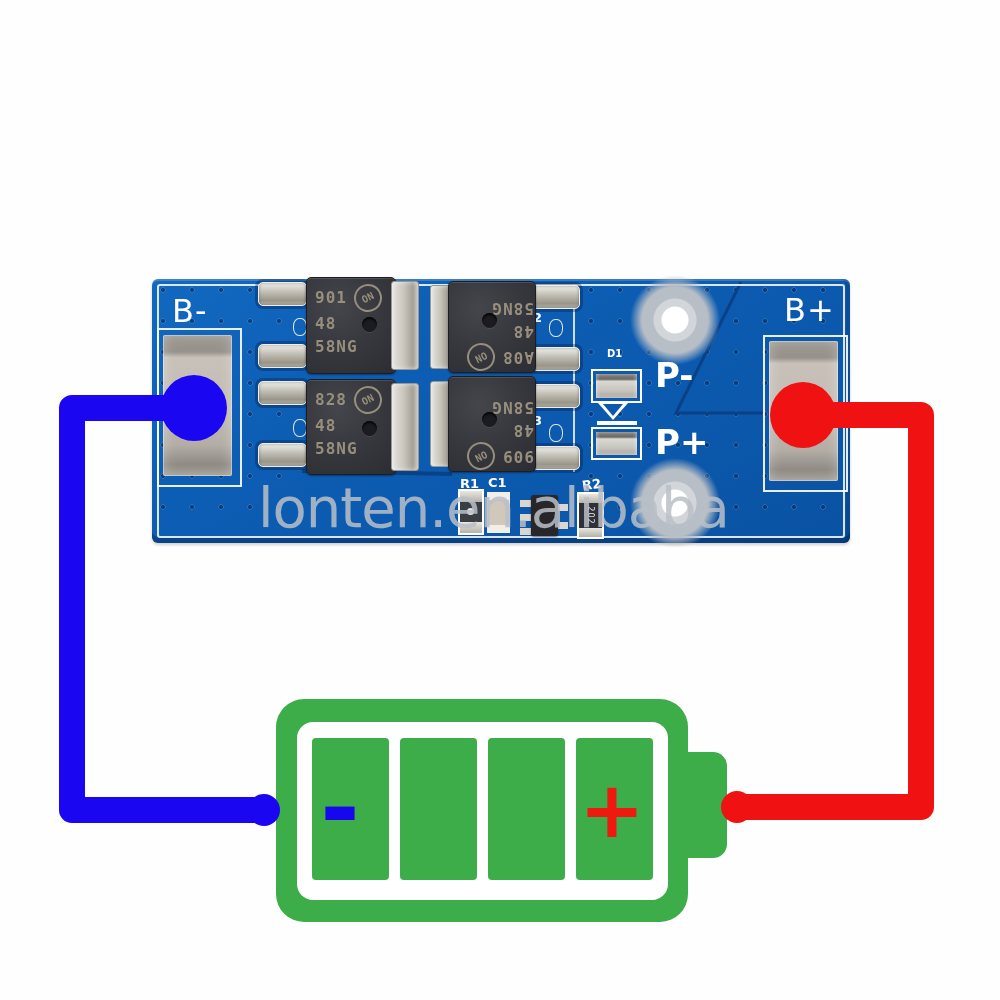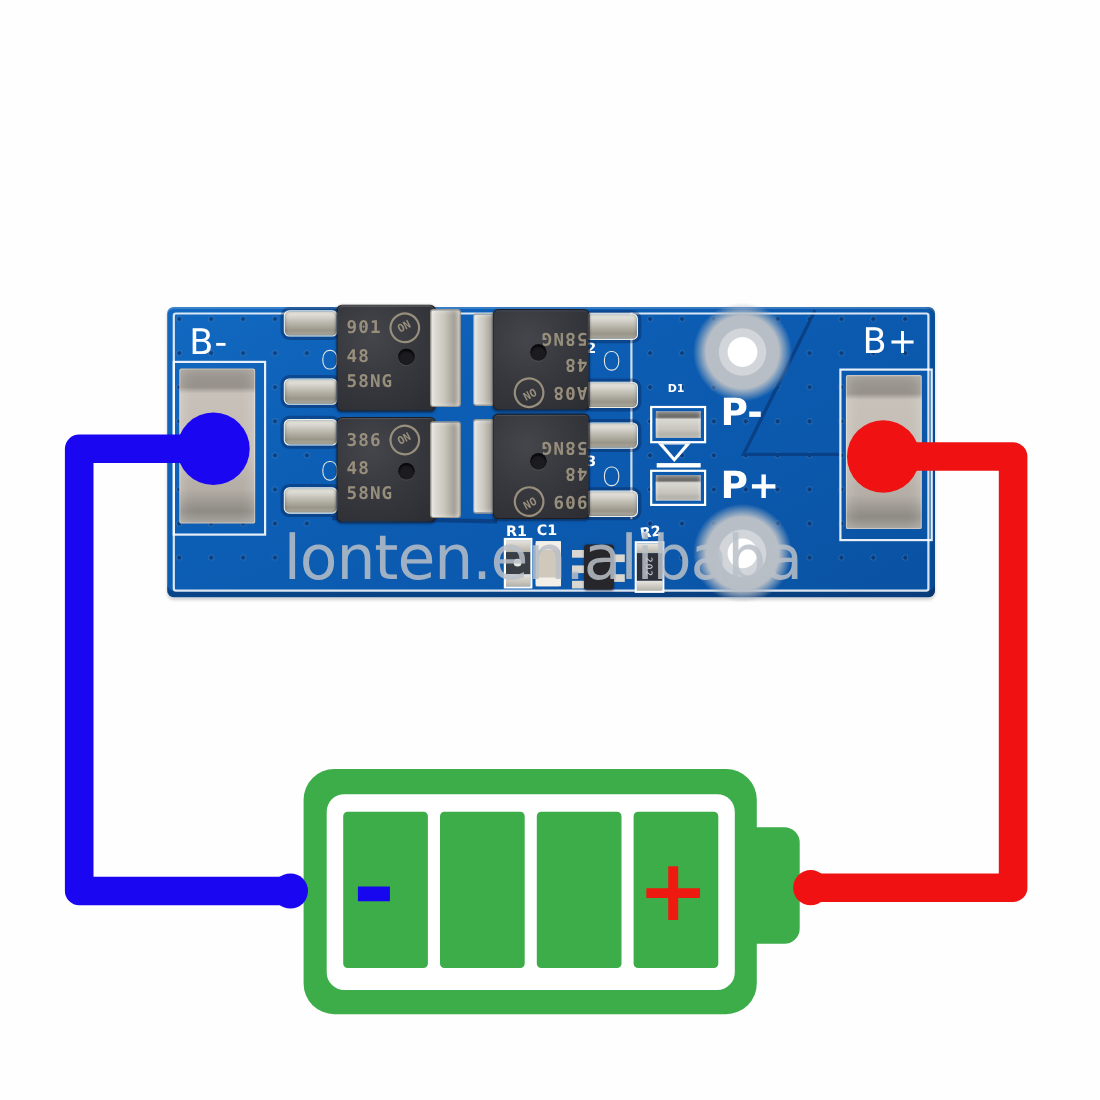--- a/index.html
+++ b/index.html
@@ -139,21 +139,21 @@
         <div>58NG</div>
       </div>
     </div>
 
     <div class="abs chip" style="left:154px;top:100px;width:111px;height:94px;">
       <div class="chip-body" style="left:0;top:0;width:88px;height:94px;"></div>
       <div class="chip-tab" style="left:85px;top:4px;width:26px;height:86px;"></div>
       <div class="chip-dot" style="left:56px;top:42px;"></div>
       <div class="chip-label" style="width:88px;">
         <div class="chip-row">
-            <span>386</span>
+            <span>828</span>
           <span class="on-logo">ON</span>
           </div>
         <div>48</div>
         <div>58NG</div>
       </div>
     </div>
 
     <div class="abs chip" style="left:278px;top:97px;width:104px;height:94px;">
       <div class="chip-tab" style="left:0;top:5px;width:20px;height:84px;"></div>
       <div class="chip-body" style="left:18px;top:0;width:86px;height:94px;"></div>

